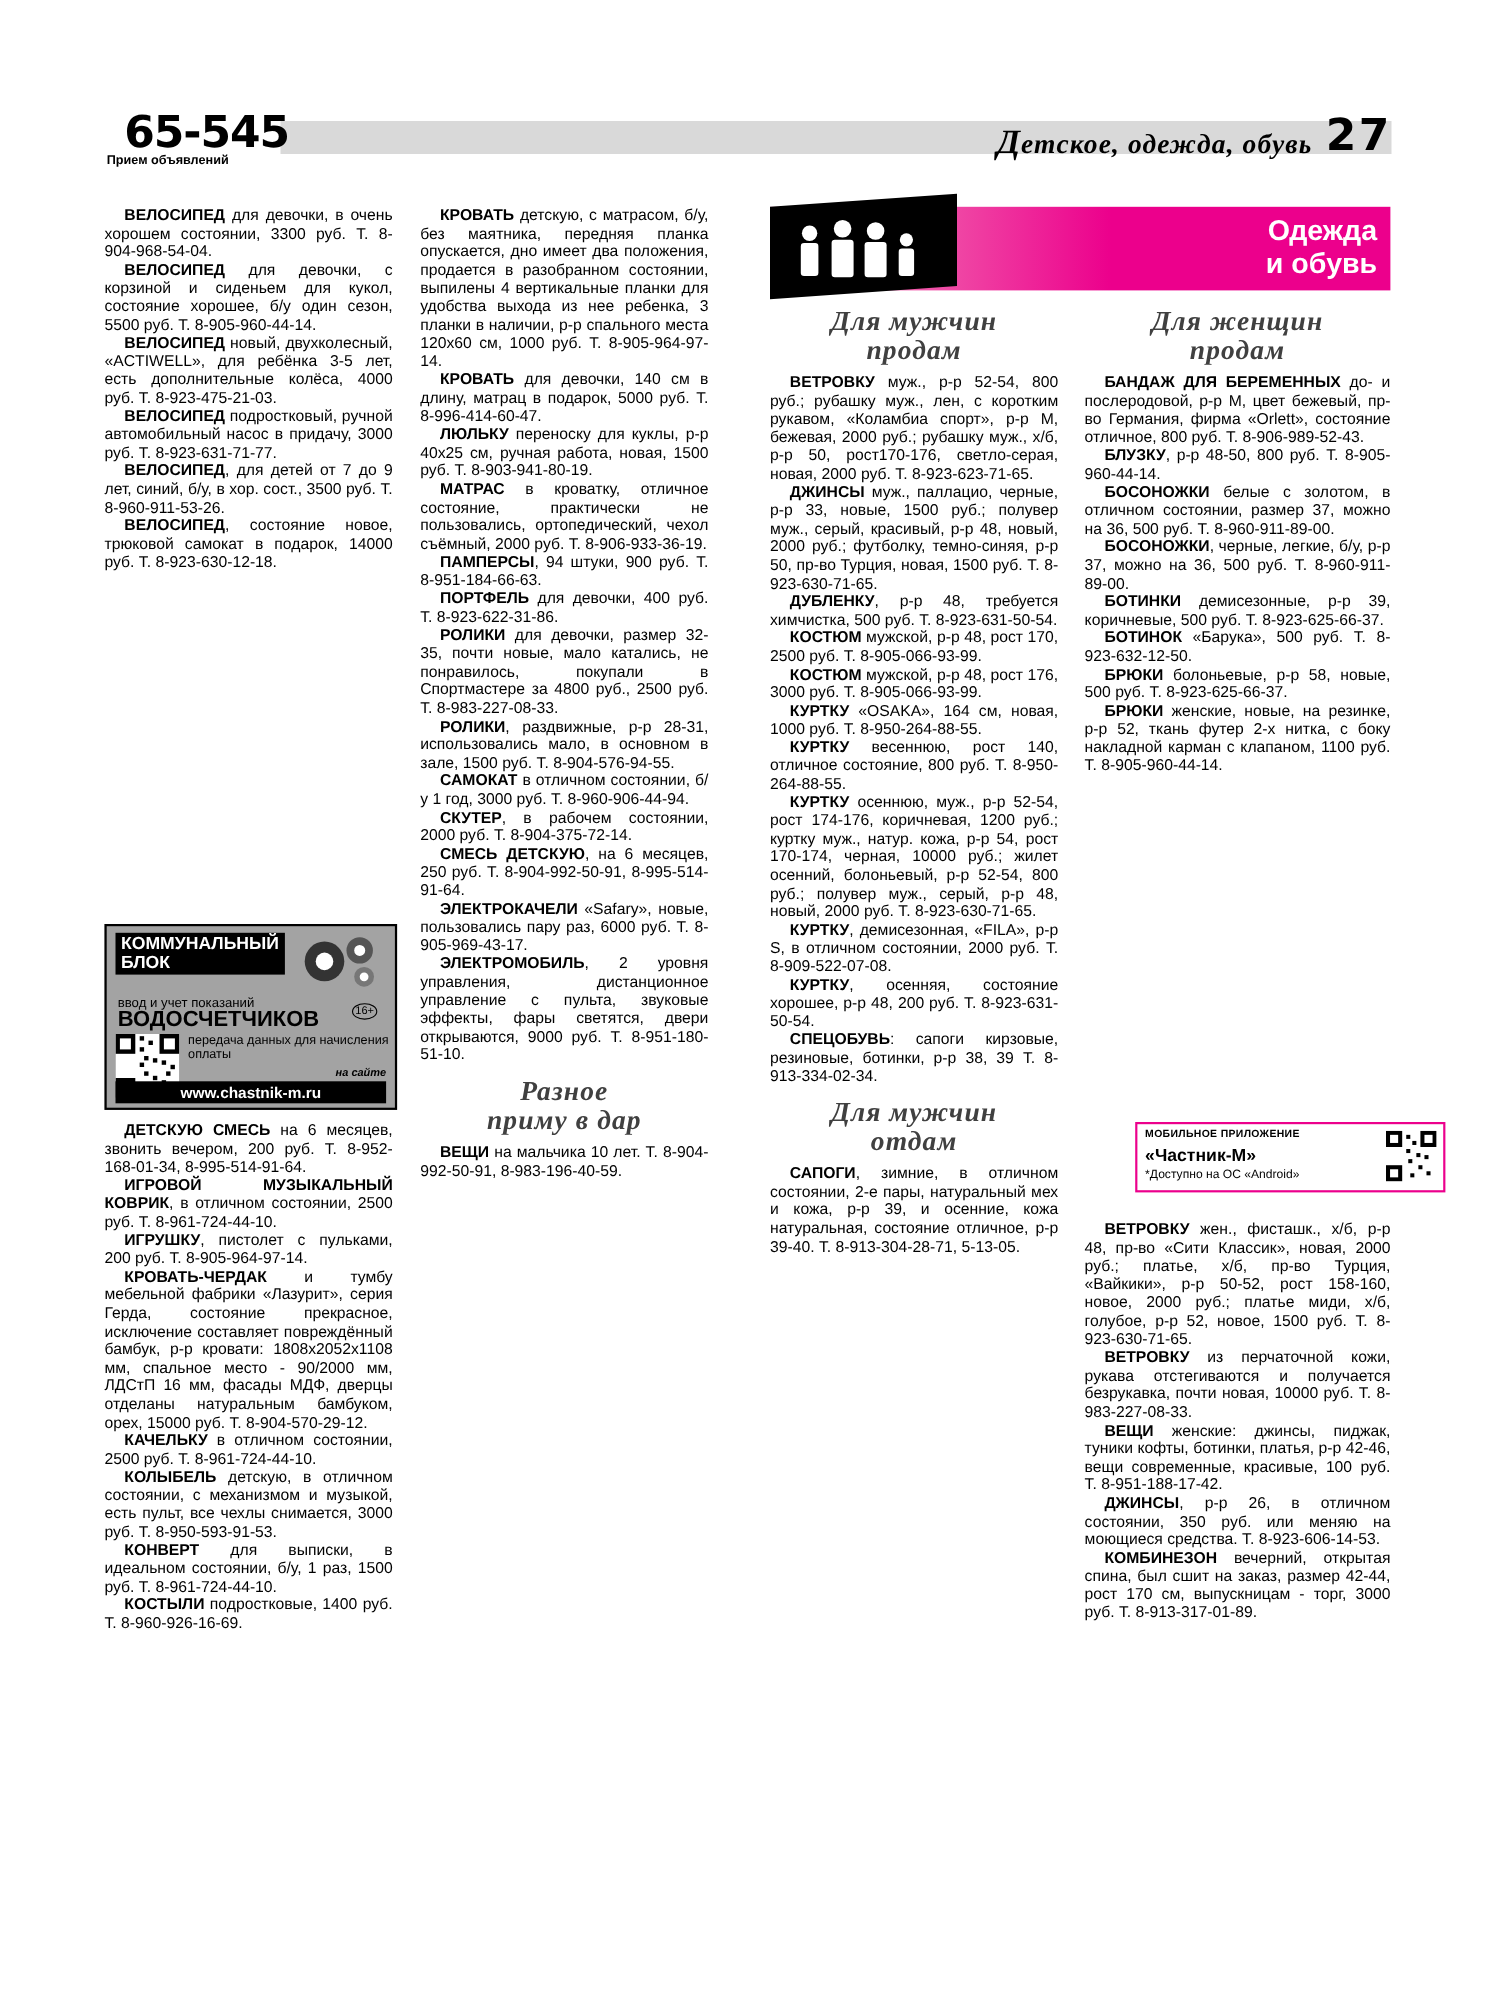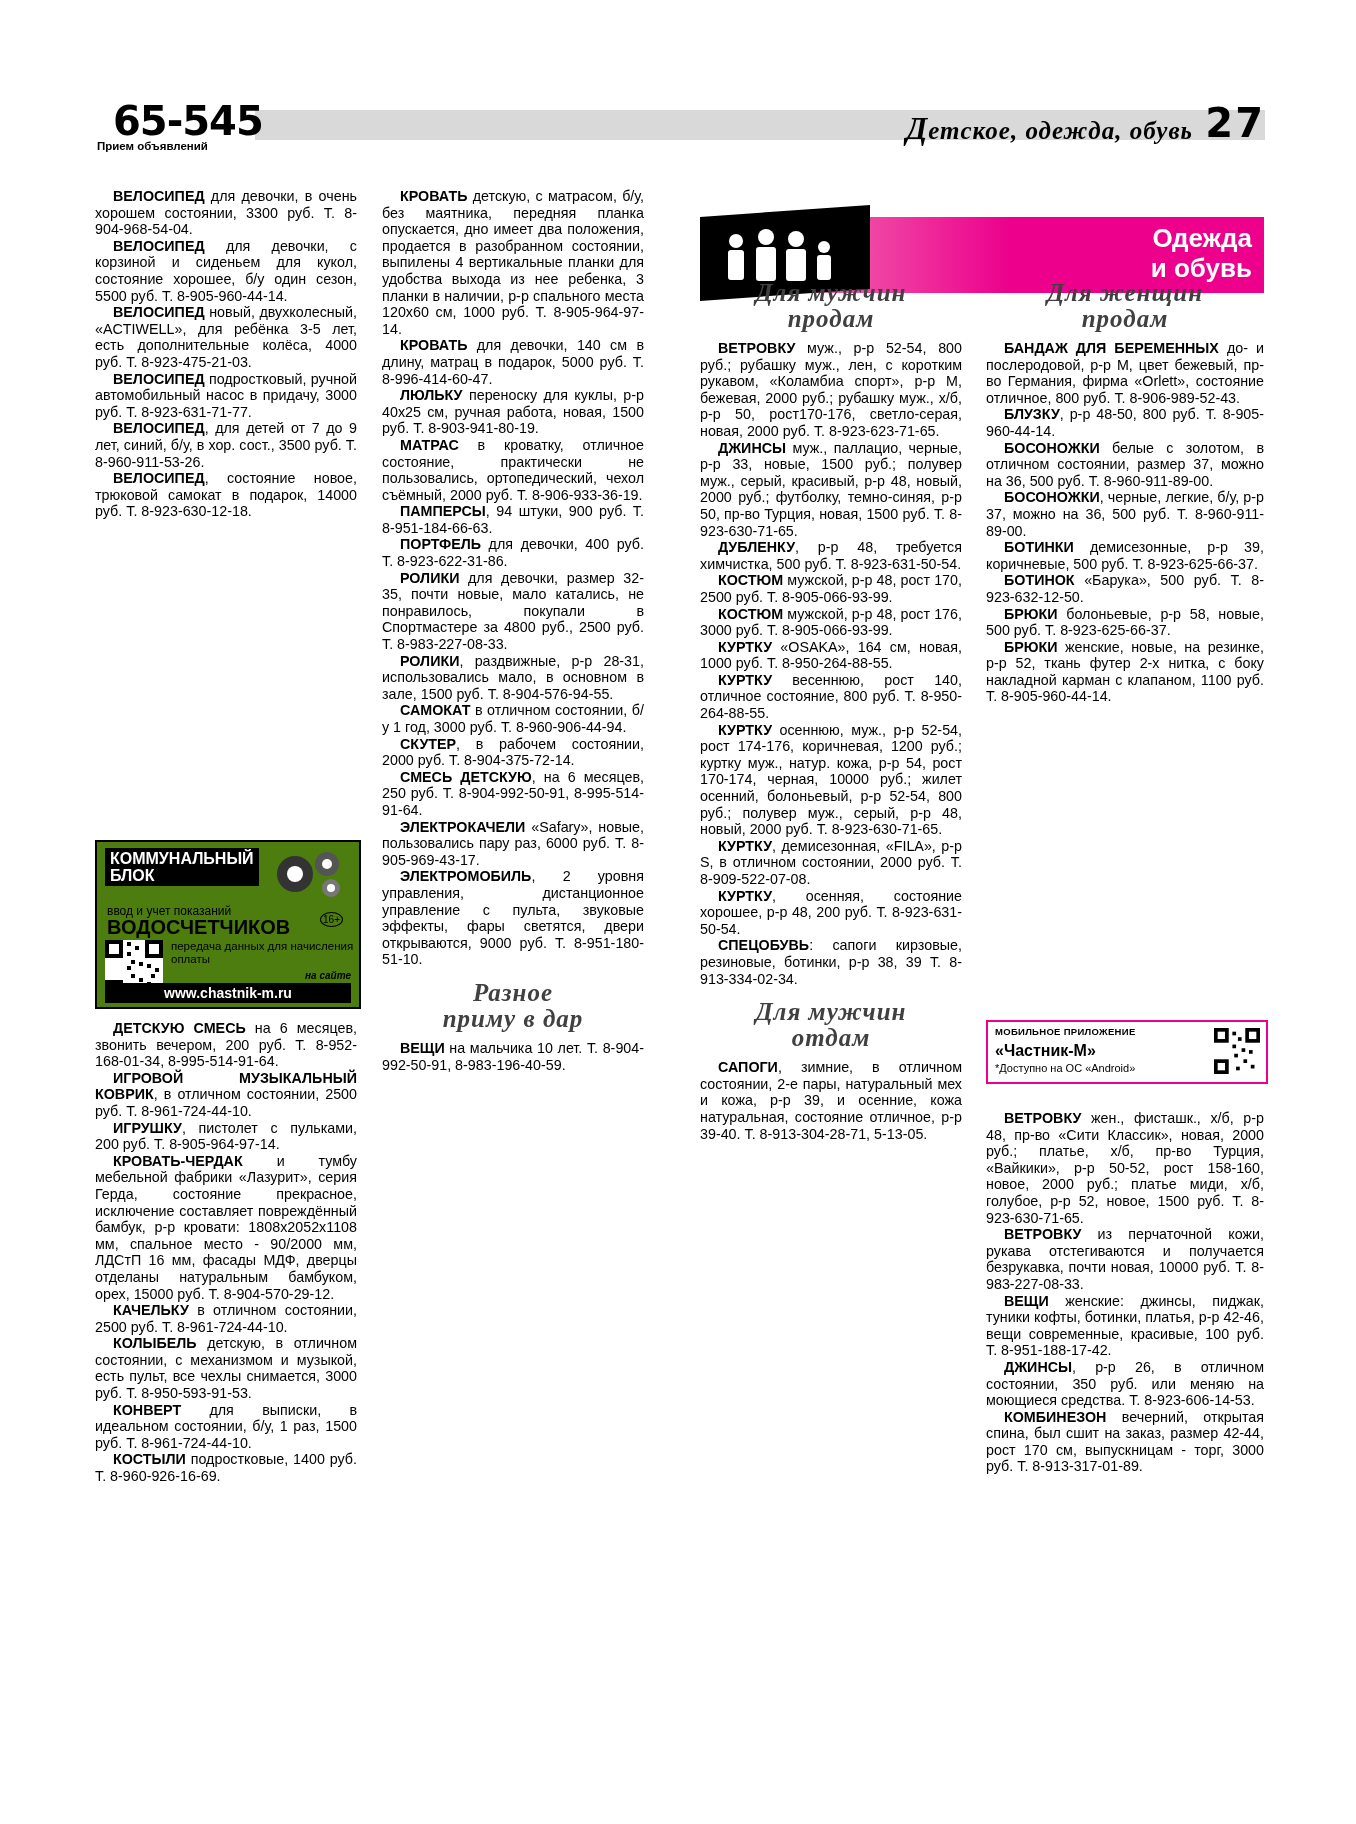--- a/index.html
+++ b/index.html
@@ -32,42 +32,42 @@
 
   
   .sect{
     text-align:center;color:#404040;font-family:"Liberation Serif",serif;
     font-style:italic;font-weight:bold;font-size:25px;line-height:26px;
     letter-spacing:1px;margin:12px 0 8px 0;text-indent:0;
   }
 
   
   .banner{position:absolute;left:700px;top:188px;width:564px;height:76px;
-    background:linear-gradient(90deg,#f49ac1 0%, #ec008c 55%, #ec008c 100%);margin-top:29px;}
+    background:linear-gradient(90deg,#f49ac1 0%, #ec008c 55%, #ec008c 100%);}
   .banner .blk{position:absolute;left:0;top:-6px;width:170px;height:84px;background:#000;
     transform:skewY(-4deg);}
   .banner .fam{position:absolute;left:14px;top:10px;width:140px;height:60px;}
   .banner .btxt{position:absolute;right:12px;top:6px;color:#fff;font-weight:bold;
     font-size:26px;line-height:30px;text-align:right;}
 
   
-  .adbox{position:absolute;left:95px;top:840px;width:262px;height:165px;border:2px solid #000;background:#4d7c0f;overflow:hidden;}
+  .adbox{position:absolute;left:95px;top:840px;width:262px;height:165px;border:2px solid #000;background:#a3a3a3;overflow:hidden;}
   .adbox .t1{position:absolute;left:8px;top:6px;background:#000;color:#fff;font-weight:bold;font-size:16px;line-height:17px;padding:2px 5px;}
   .adbox .t2{position:absolute;left:10px;top:62px;font-size:12px;}
   .adbox .t3{position:absolute;left:10px;top:74px;font-weight:bold;font-size:20px;}
   .adbox .t4{position:absolute;left:10px;top:98px;font-size:11.5px;line-height:13px;}
   .adbox .qr{position:absolute;left:8px;top:98px;width:58px;height:58px;}
   .adbox .site{position:absolute;left:8px;bottom:4px;width:246px;background:#000;color:#fff;
     text-align:center;font-weight:bold;font-size:14px;padding:2px 0;}
   .adbox .onsite{position:absolute;right:8px;bottom:26px;font-size:10px;font-style:italic;font-weight:bold;}
   .adbox .age{position:absolute;right:16px;top:70px;border:1px solid #000;border-radius:50%;font-size:10px;padding:1px 2px;}
   .adbox .cogs{position:absolute;right:8px;top:6px;width:86px;height:54px;}
 
   
-  .appbox{position:absolute;left:986px;top:1020px;width:278px;height:60px;border:2px solid #ec008c;background:#fff;}
+  .appbox{position:absolute;left:1032px;top:1020px;width:278px;height:60px;border:2px solid #ec008c;background:#fff;}
   .appbox .lbl{position:absolute;left:7px;top:4px;font-size:9.5px;font-weight:bold;letter-spacing:0.3px;}
   .appbox .nm{position:absolute;left:7px;top:20px;font-size:16px;font-weight:bold;}
   .appbox .av{position:absolute;left:7px;top:40px;font-size:11px;}
   .appbox .qr2{position:absolute;right:6px;top:6px;width:46px;height:46px;}
 </style>
 </head>
 <body>
 
 <div class="page">
 

